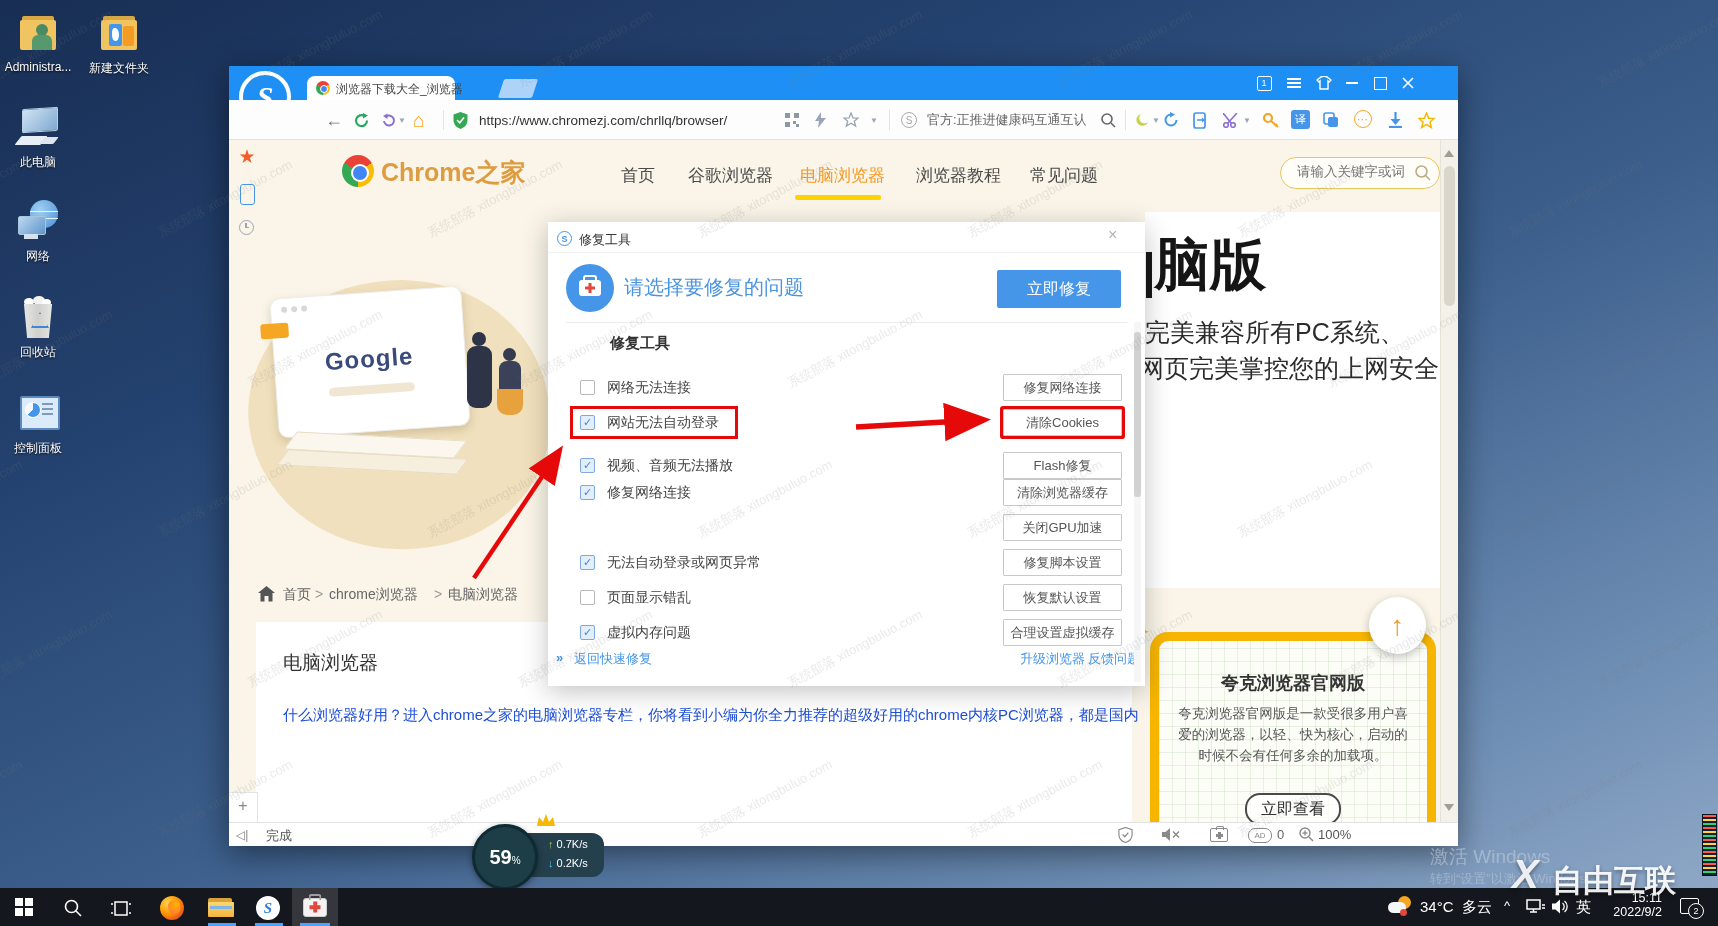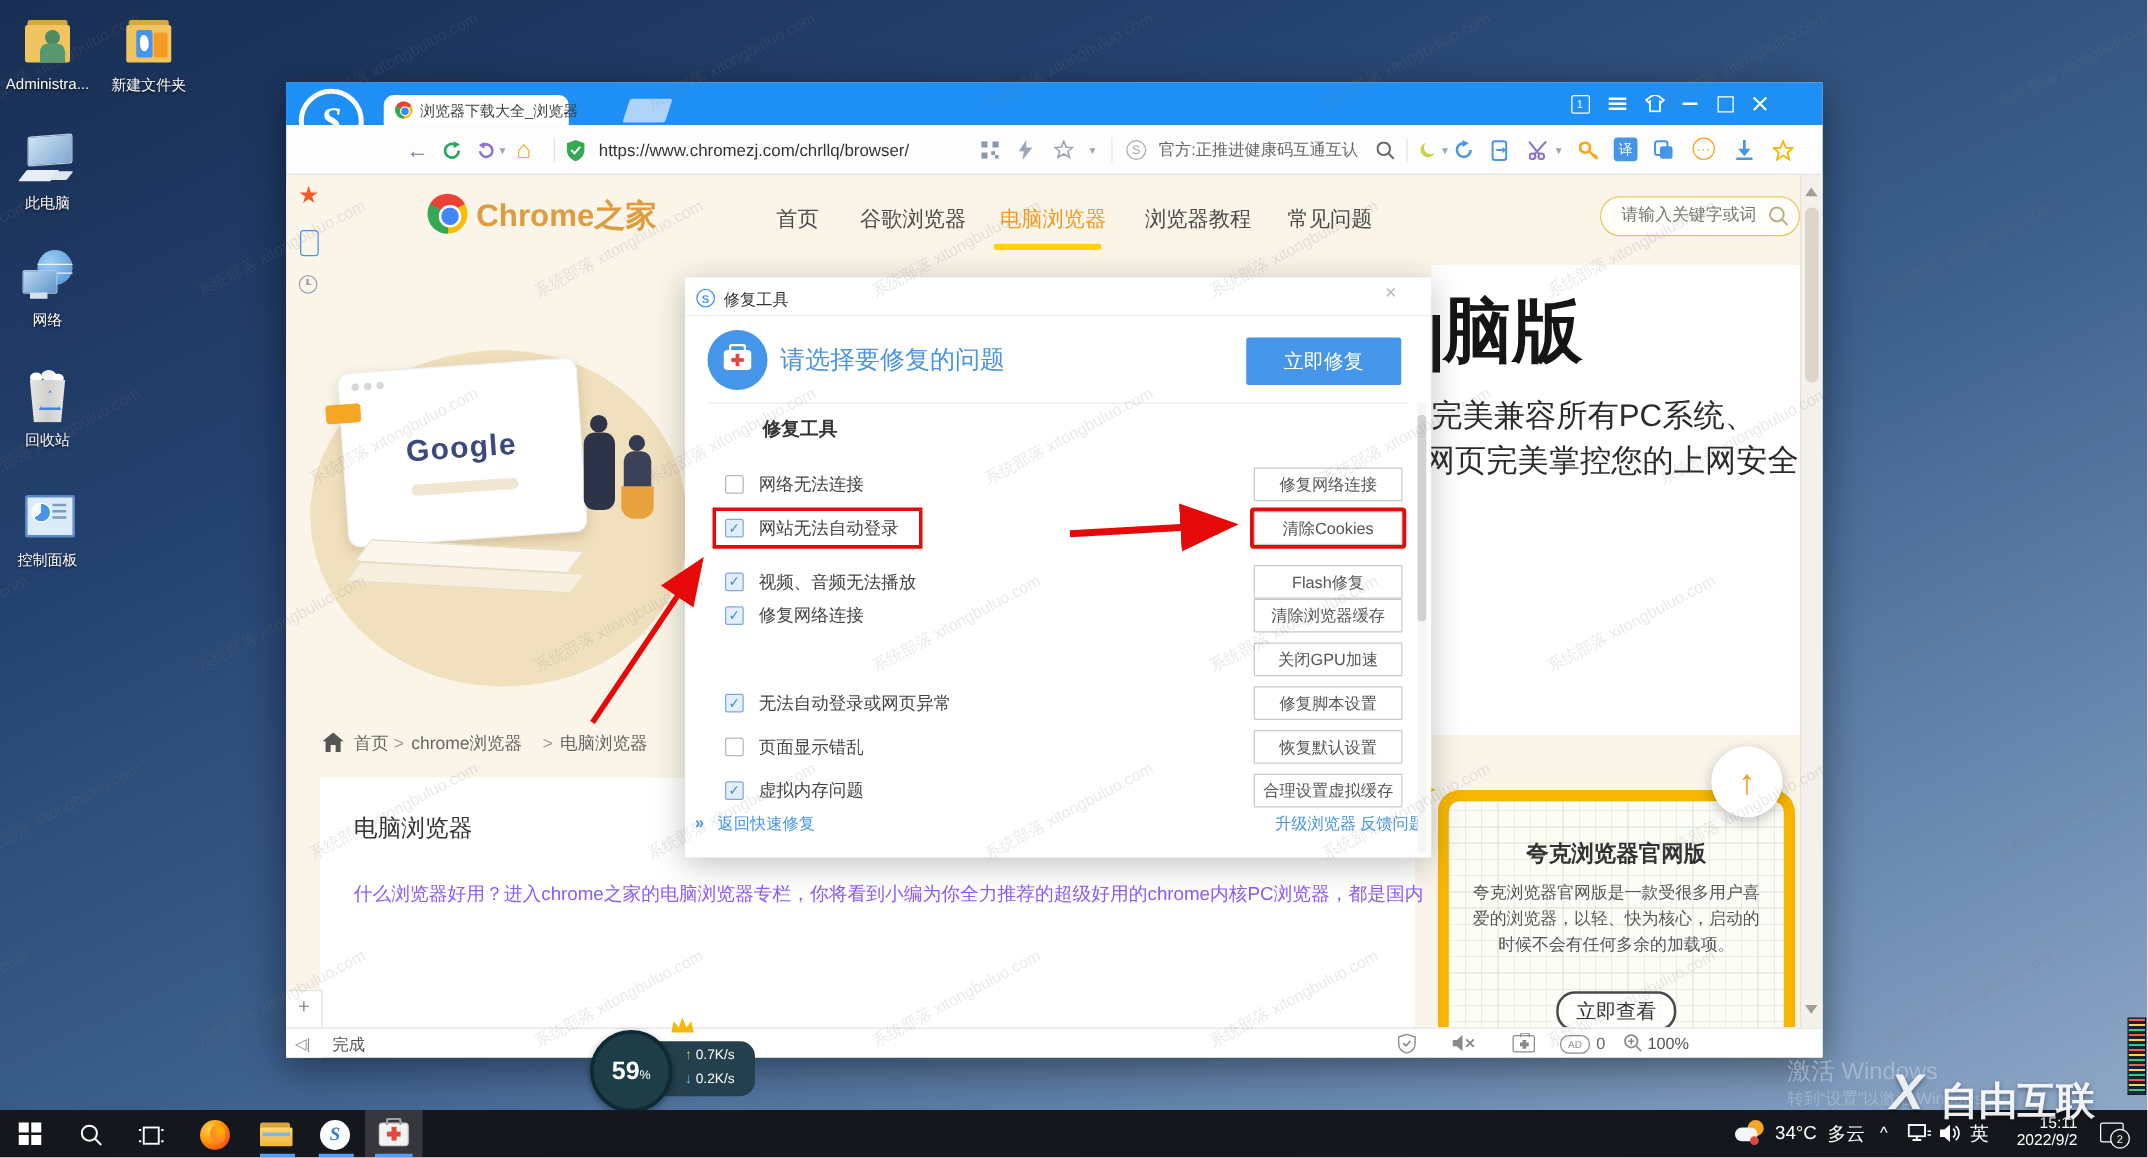--- a/index.html
+++ b/index.html
@@ -325,21 +325,21 @@
           <path d="M8.5 0 L17 7 H14.5 V15.5 H10.5 V10 H6.5 V15.5 H2.5 V7 H0 Z" fill="#555"></path>
         </svg>
       <span class="abs nowrap" style="left:54px;top:446px;font-size:14px;color:#666;">首页</span>
       <span class="abs" style="left:86px;top:446px;font-size:14px;color:#999;">&gt;</span>
       <span class="abs nowrap" style="left:100px;top:446px;font-size:14px;color:#666;">chrome浏览器</span>
       <span class="abs" style="left:205px;top:446px;font-size:14px;color:#999;">&gt;</span>
       <span class="abs nowrap" style="left:219px;top:446px;font-size:14px;color:#666;">电脑浏览器</span>
 
       <div class="abs" style="left:27px;top:482px;width:876px;height:200px;background:#fff;border-radius:2px;">
         <span class="abs nowrap" style="left:27px;top:28px;font-size:19px;color:#333;">电脑浏览器</span>
-        <span class="abs nowrap" style="left:27px;top:84px;font-size:15px;color:#8b5cf6;">什么浏览器好用？进入chrome之家的电脑浏览器专栏，你将看到小编为你全力推荐的超级好用的chrome内核PC浏览器，都是国内</span>
+        <span class="abs nowrap" style="left:27px;top:84px;font-size:15px;color:#1d4ed8;">什么浏览器好用？进入chrome之家的电脑浏览器专栏，你将看到小编为你全力推荐的超级好用的chrome内核PC浏览器，都是国内</span>
       </div>
 
       <div id="quark">
         <div style="position:relative;width:100%;height:100%;">
           <span class="abs nowrap" style="left:50%;transform:translateX(-50%);top:30px;font-size:18px;font-weight:bold;color:#333;">夸克浏览器官网版</span>
           <span class="abs nowrap" style="left:50%;transform:translateX(-50%);top:64px;font-size:13.5px;color:#555;">夸克浏览器官网版是一款受很多用户喜</span>
           <span class="abs nowrap" style="left:50%;transform:translateX(-50%);top:85px;font-size:13.5px;color:#555;">爱的浏览器，以轻、快为核心，启动的</span>
           <span class="abs nowrap" style="left:50%;transform:translateX(-50%);top:106px;font-size:13.5px;color:#555;">时候不会有任何多余的加载项。</span>
           <div class="ic" style="left:50%;transform:translateX(-50%);top:152px;width:92px;height:28px;border:2px solid #4a4a4a;border-radius:15px;font-size:16px;color:#333;background:rgba(255,255,255,.7);">立即查看</div>
         </div>

